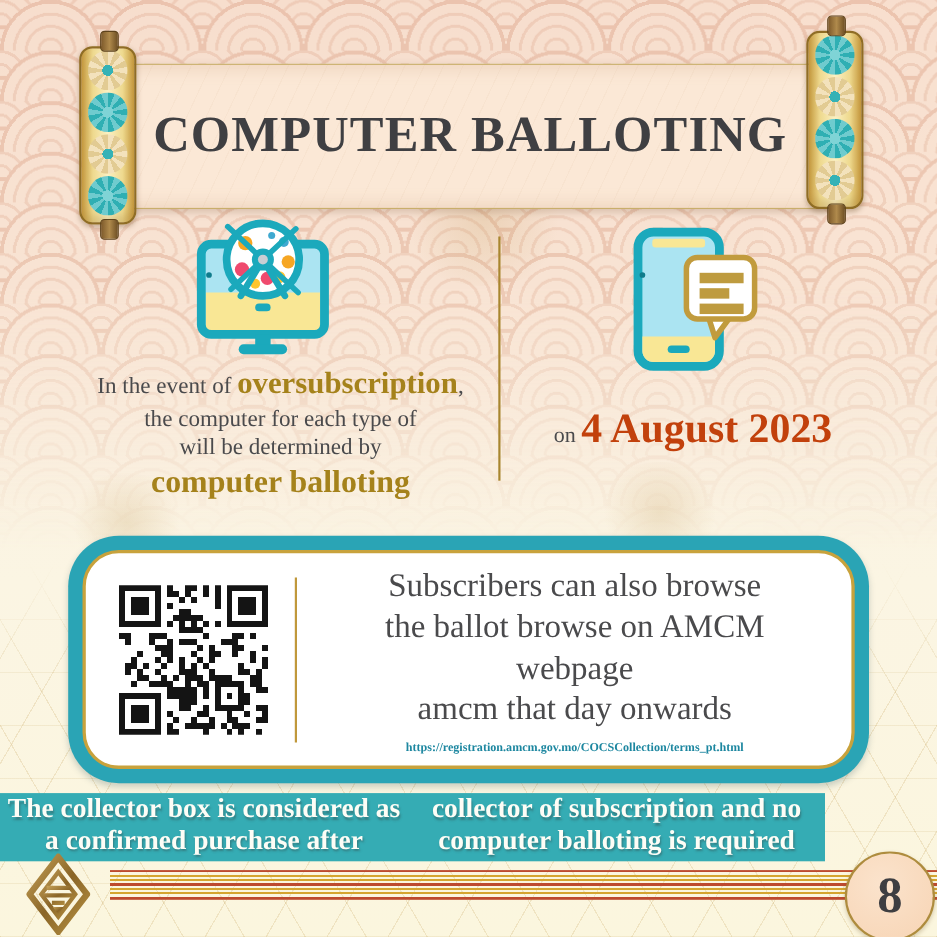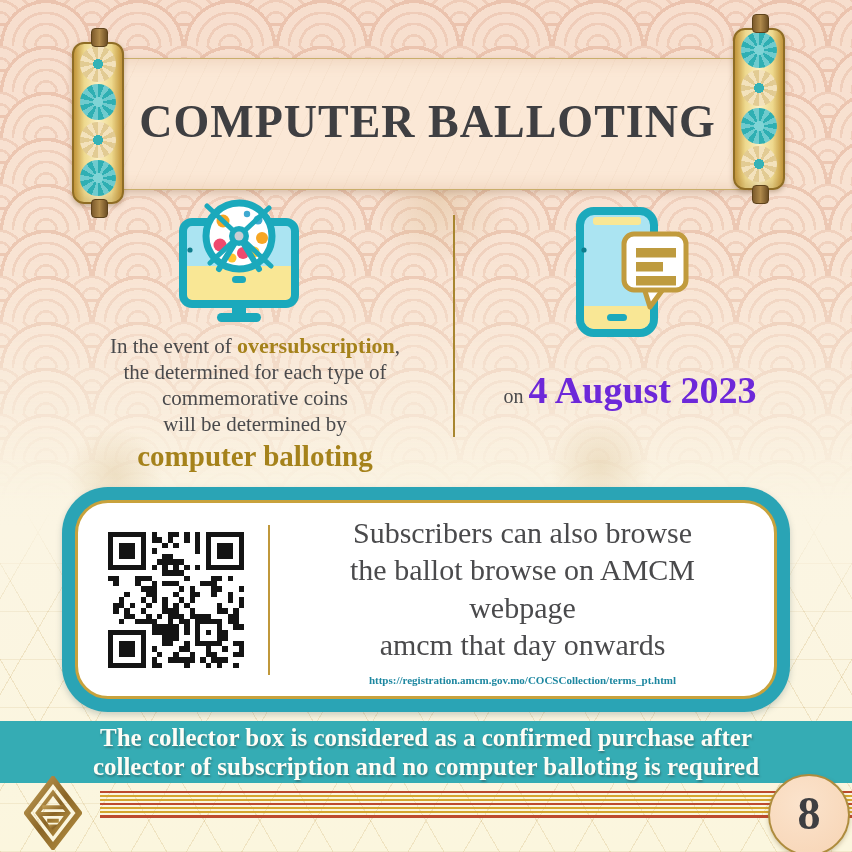--- a/index.html
+++ b/index.html
@@ -50,42 +50,42 @@
             repeating-conic-gradient(#F3E2BC 0 20deg, #E2CB93 20deg 40deg);}
 
   
   .col{position:absolute;text-align:center;color:#4A4A4C;}
   .col-left{left:75px;top:198px;width:360px;}
   .col-right{left:460px;top:198px;width:340px;}
   .col-divider{position:absolute;left:453px;top:215px;width:2px;height:222px;background:#A8862F;}
   .icon-wrap{height:134px;display:flex;justify-content:center;}
   .t-line{font-size:21px;line-height:1.24;white-space:nowrap;}
   .t-gold{color:#A5821B;font-weight:bold;}
-  .t-gold-lg{font-size:22px;}
+  .t-gold-lg{font-size:28px;}
   .t-balloting{font-size:29px;margin-top:2px;}
   .col-right .icon-wrap{height:140px;}
   .col-right .t-block{margin-top:22px;}
   .t-date-line{margin-top:2px;white-space:nowrap;}
   .t-on{font-size:20px;color:#4A4A4C;}
-  .t-date{font-size:38px;font-weight:bold;color:#6d28d9;}
+  .t-date{font-size:38px;font-weight:bold;color:#c2410c;}
 
   
   .qr-panel{position:absolute;left:62px;top:487px;width:728px;height:225px;
     background:#2AA4B5;border-radius:46px;box-shadow:0 3px 6px rgba(60,90,95,.25);}
   .qr-inner{position:absolute;inset:13px;background:#fff;border:3px solid #C8A23C;border-radius:33px;
     display:flex;align-items:center;}
   .qr-code{width:136px;height:136px;margin-left:30px;flex:0 0 auto;}
   .qr-divider{width:2px;height:150px;background:#C0983B;margin-left:24px;flex:0 0 auto;}
   .qr-text{flex:1;text-align:center;color:#4A4A4C;padding:0 26px 0 27px;}
   .qr-line{font-size:30px;line-height:1.25;}
   .qr-url{margin-top:10px;font-size:11px;font-weight:bold;color:#1D87A0;}
 
   
-  .banner{position:absolute;left:0;top:721px;width:852px;height:62px;background:#35ACB4;
-    display:flex;flex-direction:column;justify-content:center;text-align:center;}
+  .banner{position:absolute;left:0;top:721px;width:750px;height:62px;background:#35ACB4;
+    display:flex;flex-direction:row;justify-content:center;text-align:center;}
   .banner div{font-size:25px;font-weight:bold;color:#FDFDF6;line-height:1.16;
     text-shadow:1px 2px 2px rgba(50,70,70,.45);}
 
   
   .stripes{position:absolute;left:100px;right:0;top:791px;height:27px;
     background:linear-gradient(180deg,
       #BD4A2E 0 2px, transparent 2px 4px,
       #D5A52F 4px 6px, transparent 6px 8px,
       #D5A52F 8px 10px, transparent 10px 12px,
       #BD4A2E 12px 14px, transparent 14px 16px,
@@ -154,22 +154,21 @@
         <line x1="34" y1="6" x2="98" y2="66" stroke="#1BA9BC" stroke-width="5" stroke-linecap="round"></line>
         <line x1="96" y1="8" x2="37" y2="63" stroke="#1BA9BC" stroke-width="5" stroke-linecap="round"></line>
         <line x1="66" y1="36" x2="46" y2="69" stroke="#1BA9BC" stroke-width="6" stroke-linecap="round"></line>
         <line x1="66" y1="36" x2="86" y2="69" stroke="#1BA9BC" stroke-width="6" stroke-linecap="round"></line>
         <circle cx="66" cy="36" r="10" fill="#1BA9BC"></circle>
         <circle cx="66" cy="36" r="4.5" fill="#C9CED3"></circle>
       </svg>
     </div>
     <div class="t-block">
       <div class="t-line"><span>In the event of </span><span class="t-gold t-gold-lg">oversubscription</span><span>,</span></div>
-      <div class="t-line">the determined for each type of</div>
-      <div class="t-line">commemorative coins</div>
+      <div class="t-line">the computer for each type of</div>
       <div class="t-line">will be determined by</div>
       <div class="t-line t-gold t-balloting">computer balloting</div>
     </div>
   </div>
 
   <div class="col-divider"></div>
 
   <div class="col col-right">
     <div class="icon-wrap" style="margin-top:8px;">
       <svg width="128" height="132" viewBox="0 0 128 132" xmlns="http://www.w3.org/2000/svg">

